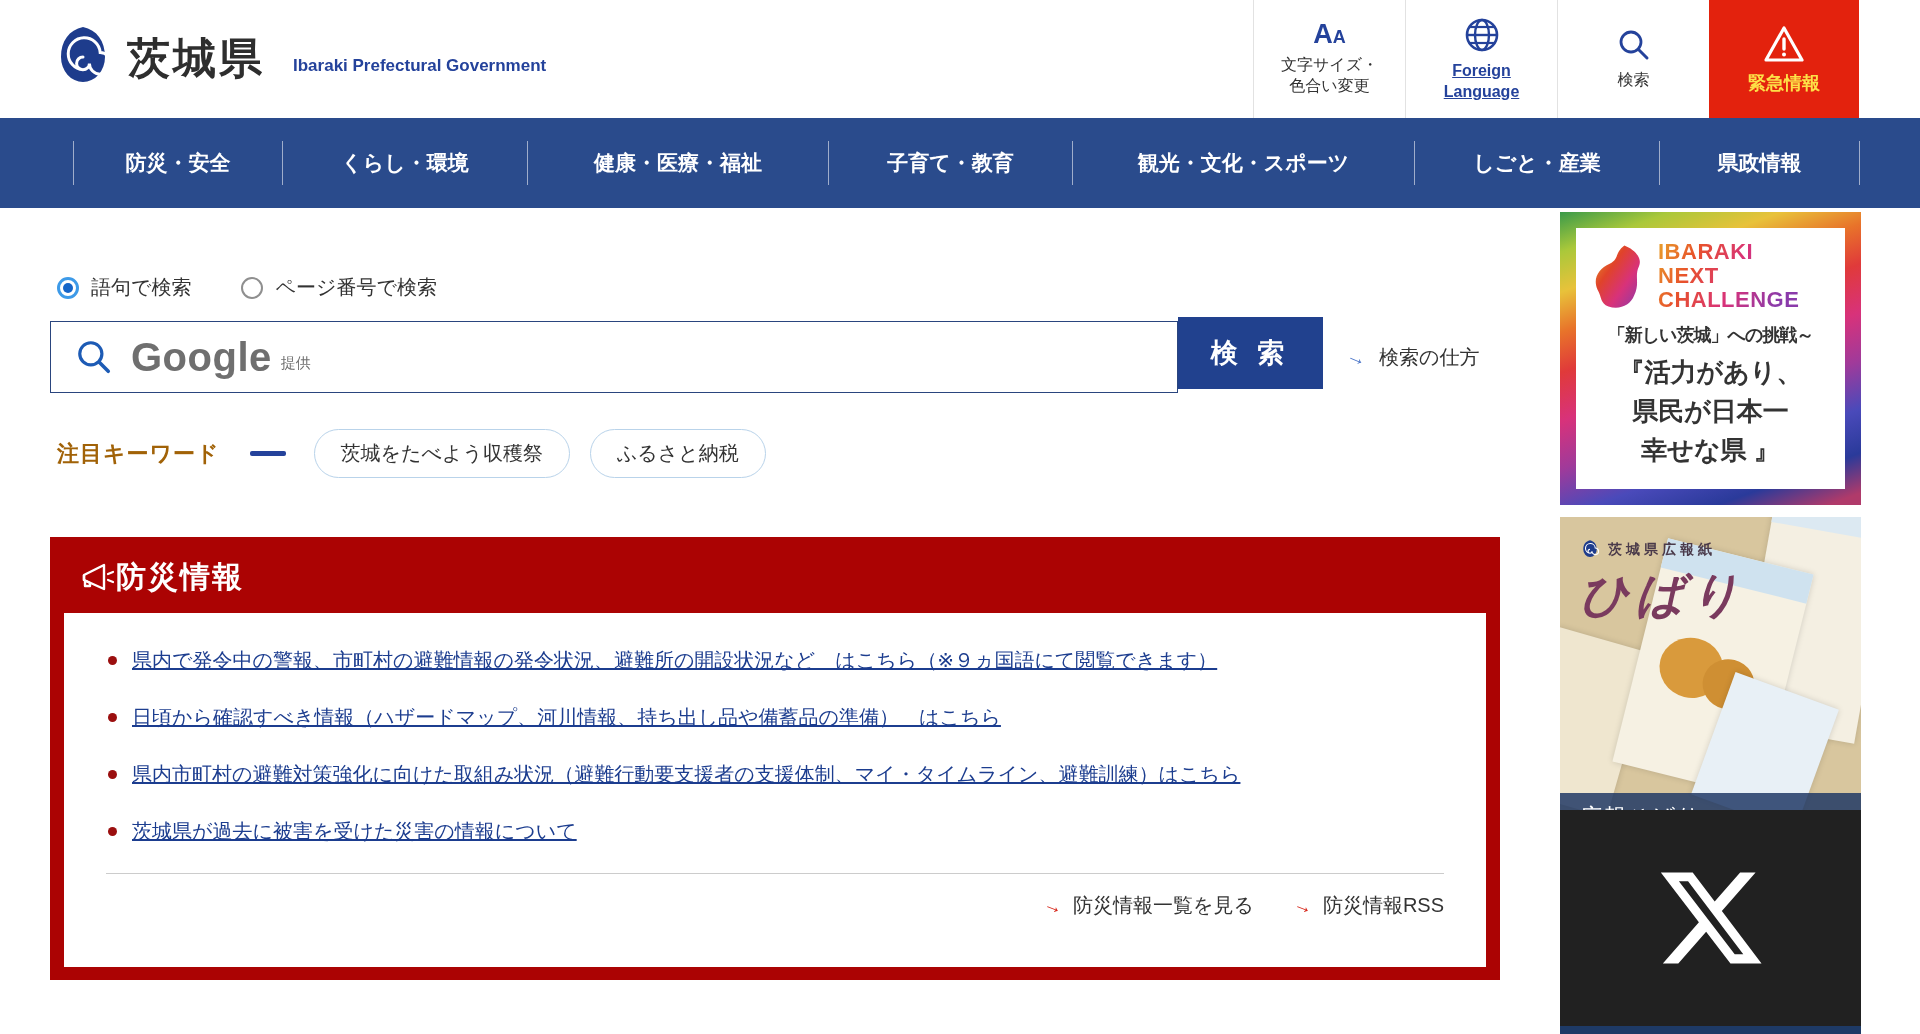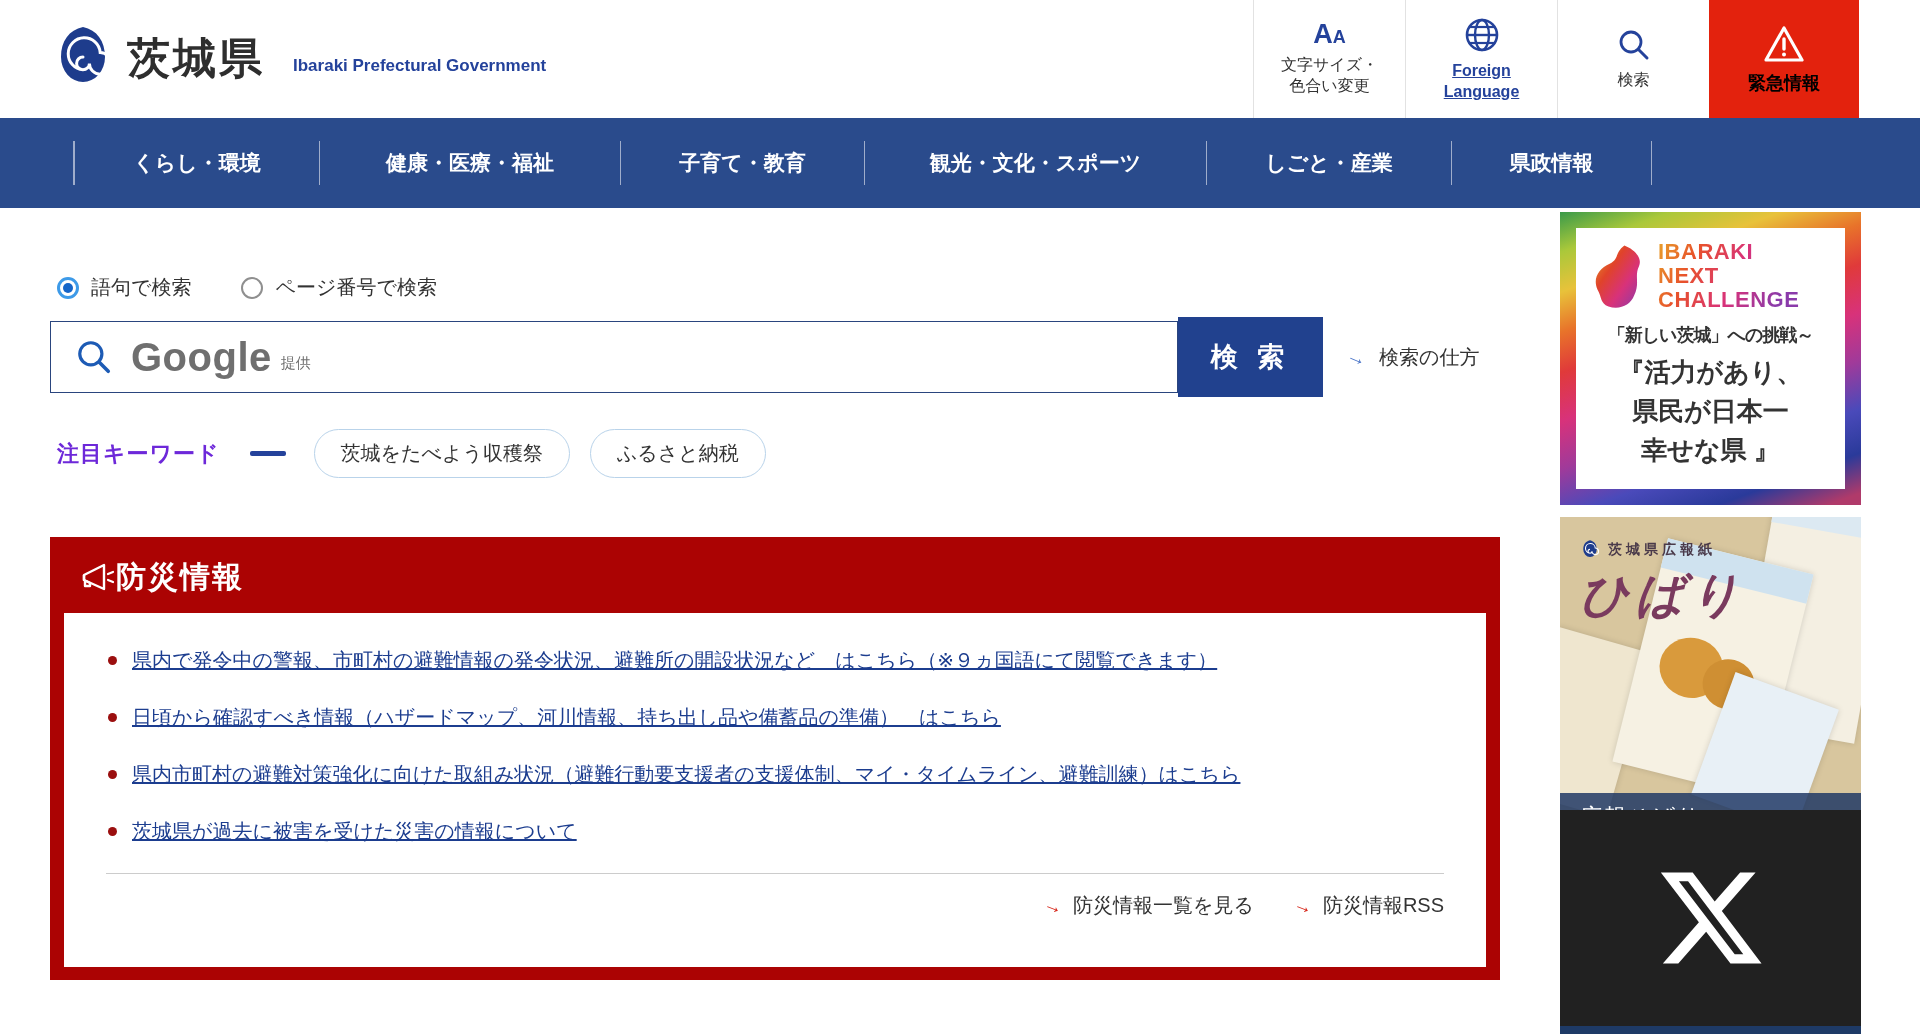--- a/index.html
+++ b/index.html
@@ -21,21 +21,21 @@
     display:flex; flex-direction:column; align-items:center; justify-content:center;
     gap:7px; cursor:pointer; background:#fff;
   }
   .util-cell:last-child { border-left:none; }
   .util-label { font-size:16px; color:#333; text-align:center; line-height:1.3; }
   .fontsize-icon { color:#24429b; font-weight:bold; line-height:1; }
   .fontsize-icon .big { font-size:27px; }
   .fontsize-icon .small { font-size:18px; }
   .lang-label { color:#24429b; text-decoration:underline; font-weight:bold; }
   .emergency { background:#e3220d; width:150px; }
-  .emergency .util-label { color:#000000; font-weight:bold; font-size:18px;text-align:center; }
+  .emergency .util-label { color:#fde047; font-weight:bold; font-size:18px;text-align:center; }
 
   
   .nav {
     position:absolute; top:118px; left:0; width:1920px; height:90px;
     background:#2a4b8c; display:flex; align-items:center; padding-left:73px;
   }
   .nav-sep { width:1px; height:44px; background:rgba(255,255,255,.55); flex:none; }
   .nav-item {
     height:90px; display:flex; align-items:center; justify-content:center;
     color:#fff; font-weight:bold; font-size:21px; cursor:pointer; flex:none;
@@ -50,31 +50,31 @@
   .radio-label { margin-left:12px; cursor:pointer; }
   .radio-gap { width:50px; }
 
   .search-box {
     position:absolute; left:50px; top:321px; width:1128px; height:72px;
     border:1px solid #2a457e; background:#fff; display:flex; align-items:center; padding-left:24px; cursor:text;
   }
   .ph-brand { font-size:40px; color:#6f6f6f; font-weight:bold; letter-spacing:.5px; margin-left:18px; }
   .ph-suffix { font-size:15px; color:#6f6f6f; margin-left:9px; margin-top:12px; }
   .search-btn {
-    position:absolute; left:1178px; top:317px; width:145px; height:80px;
+    position:absolute; left:1178px; top:317px; width:145px; height:72px;
     background:#21418e; color:#fff; border:none; font-size:27px; font-weight:bold;
     letter-spacing:6px; cursor:pointer; font-family:inherit;
   }
   .help-link { position:absolute; left:1347px; top:344px; display:flex; align-items:center; gap:12px; font-size:20px; color:#333; cursor:pointer; }
   .arrow-blue { color:#4a74c8; font-size:20px; display:inline-block; transform:rotate(22deg); }
   .arrow-red  { color:#d8291c; font-size:19px; display:inline-block; transform:rotate(22deg); }
 
   
   .keyword-row { position:absolute; left:57px; top:429px; display:flex; align-items:center; }
-  .kw-label { font-size:22px; font-weight:bold; color:#6d28d9; letter-spacing:1px; }
+  .kw-label { font-size:22px; font-weight:bold; color:#a16207; letter-spacing:1px; }
   .kw-dash { width:36px; height:5px; background:#24429b; border-radius:2px; margin:0 28px 0 30px; }
   .kw-pill {
     border:1px solid #b9d3ea; border-radius:999px; padding:10px 26px; margin-right:20px;
     font-size:20px; color:#333; background:#fff; cursor:pointer;
   }
 
   
   .bousai { position:absolute; left:50px; top:537px; width:1450px; height:443px; background:#ab0303; }
   .bousai-head { display:flex; align-items:center; padding:20px 0 15px 30px; color:#fff; }
   .bousai-title { font-size:30px; font-weight:bold; letter-spacing:2px; }
@@ -161,20 +161,21 @@
         <line x1="23" y1="16" x2="23" y2="26" stroke="#fff" stroke-width="3.4" stroke-linecap="round"></line>
         <circle cx="23" cy="31.5" r="2" fill="#fff"></circle>
       </svg>
       <span class="util-label">緊急情報</span>
     </div>
   </div>
 </div>
 
 <nav class="nav">
   <span class="nav-sep"></span>
+  <div class="nav-item" style="width:208px">防災・安全</div>
   <span class="nav-sep"></span>
   <div class="nav-item" style="width:244px">くらし・環境</div>
   <span class="nav-sep"></span>
   <div class="nav-item" style="width:300px">健康・医療・福祉</div>
   <span class="nav-sep"></span>
   <div class="nav-item" style="width:243px">子育て・教育</div>
   <span class="nav-sep"></span>
   <div class="nav-item" style="width:341px">観光・文化・スポーツ</div>
   <span class="nav-sep"></span>
   <div class="nav-item" style="width:244px">しごと・産業</div>

